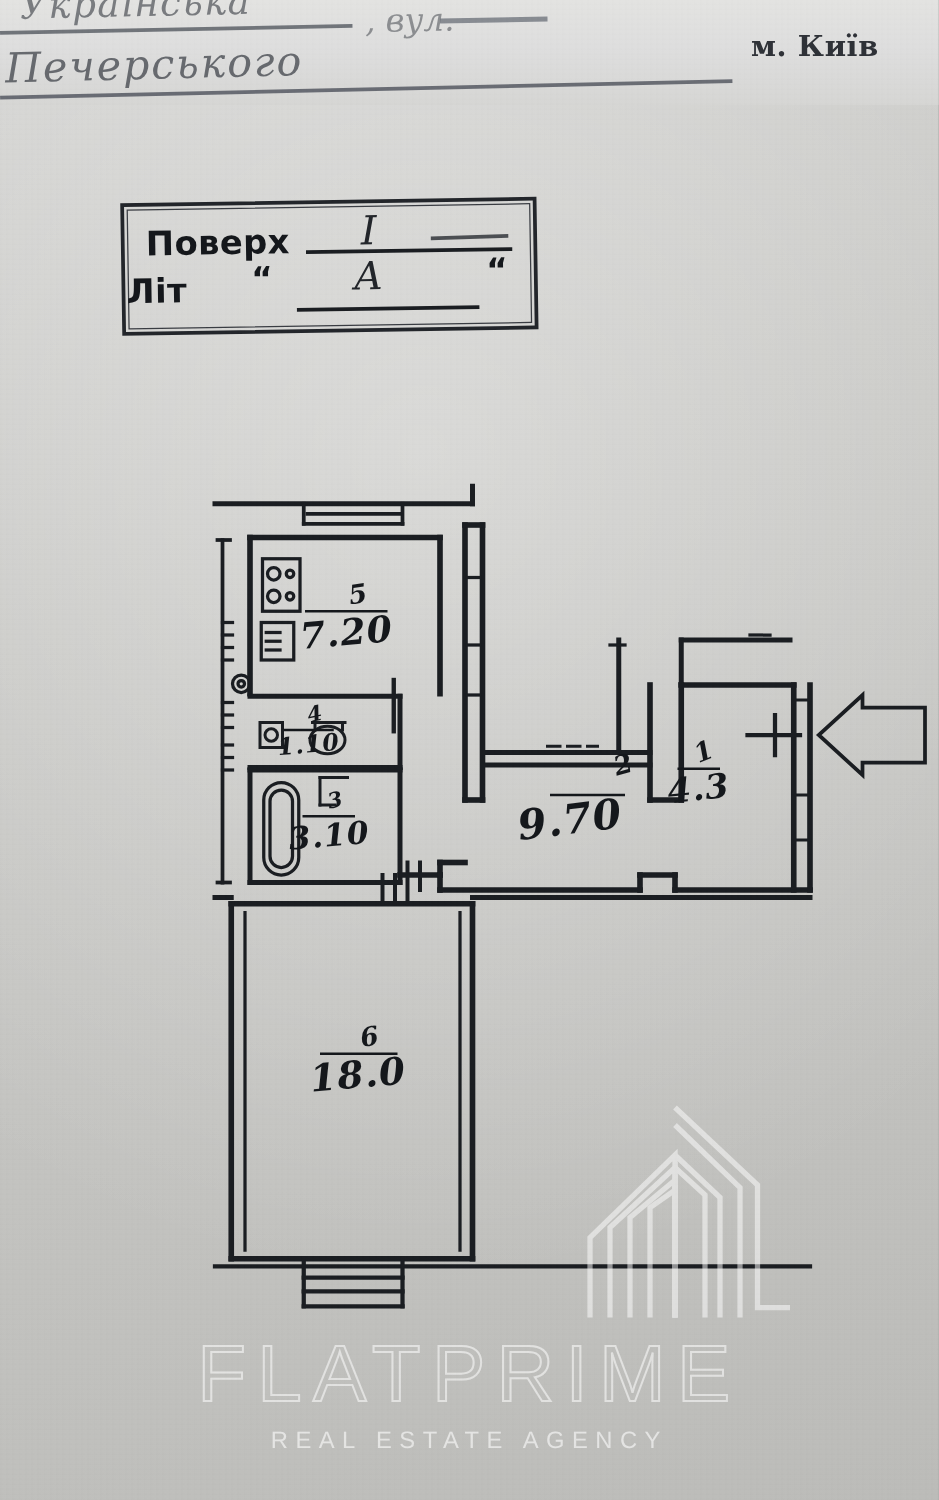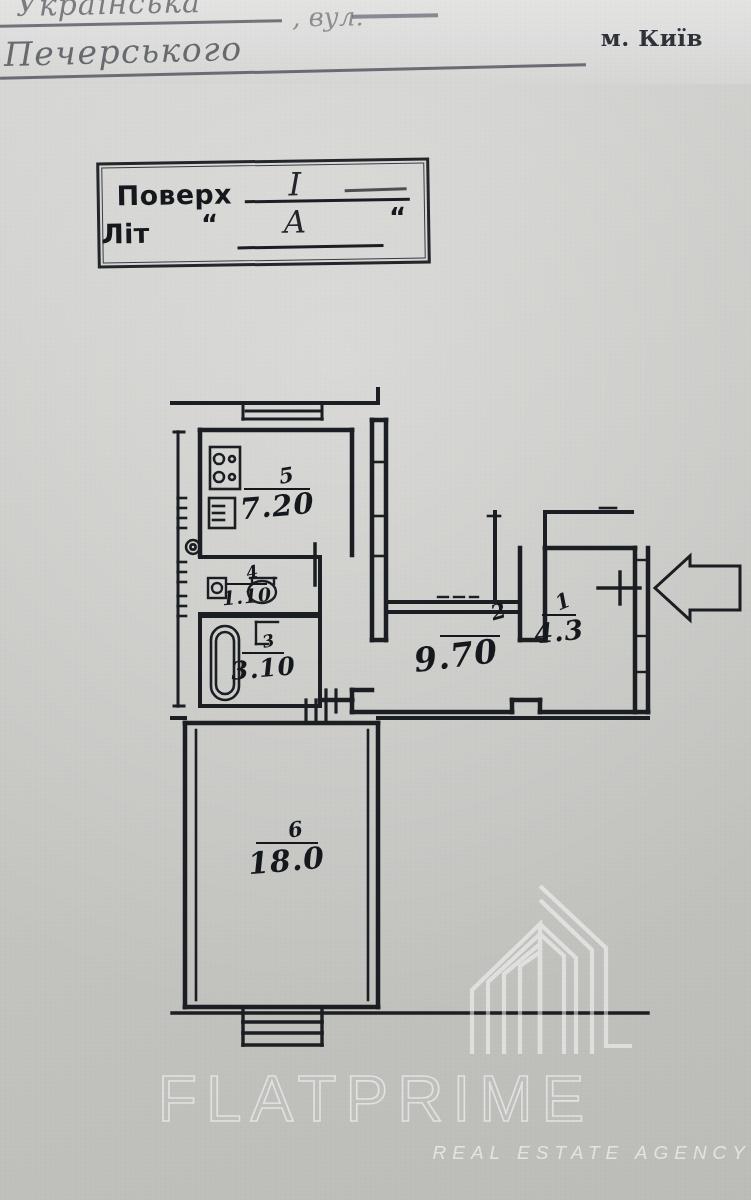--- a/index.html
+++ b/index.html
@@ -275,26 +275,25 @@
     font-weight: 400;
     letter-spacing: 9px;
     color: rgba(255,255,255,0.0);
     -webkit-text-stroke: 1.6px rgba(250,250,250,0.62);
     opacity: .95;
   }
   #wm-sub {
     position: absolute;
     left: 0; top: 272px;
     width: 751px;
-    text-align: right;
+    text-align: center;
     font-family: "Liberation Sans", sans-serif;
     font-size: 19px;
     letter-spacing: 6px;
     color: rgba(252,252,252,0.62);
-    font-style: italic;
   }
 </style>
 </head>
 <body>
 
 <div id="page">
 
   <div id="paper-tone"></div>
 
   <div id="header-band">

